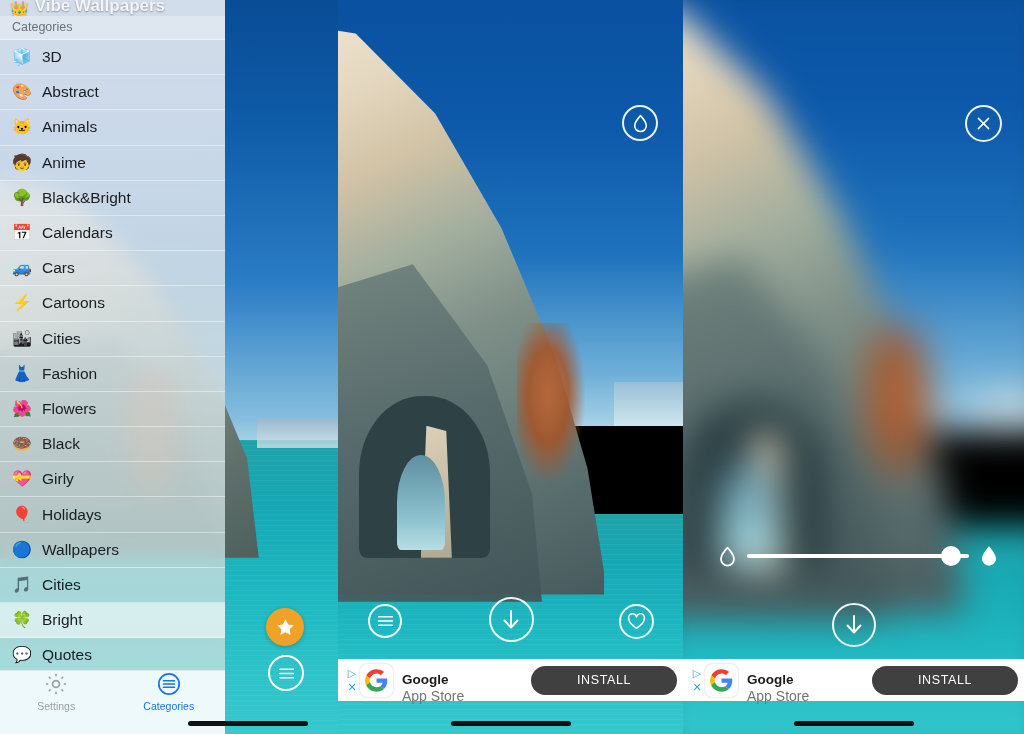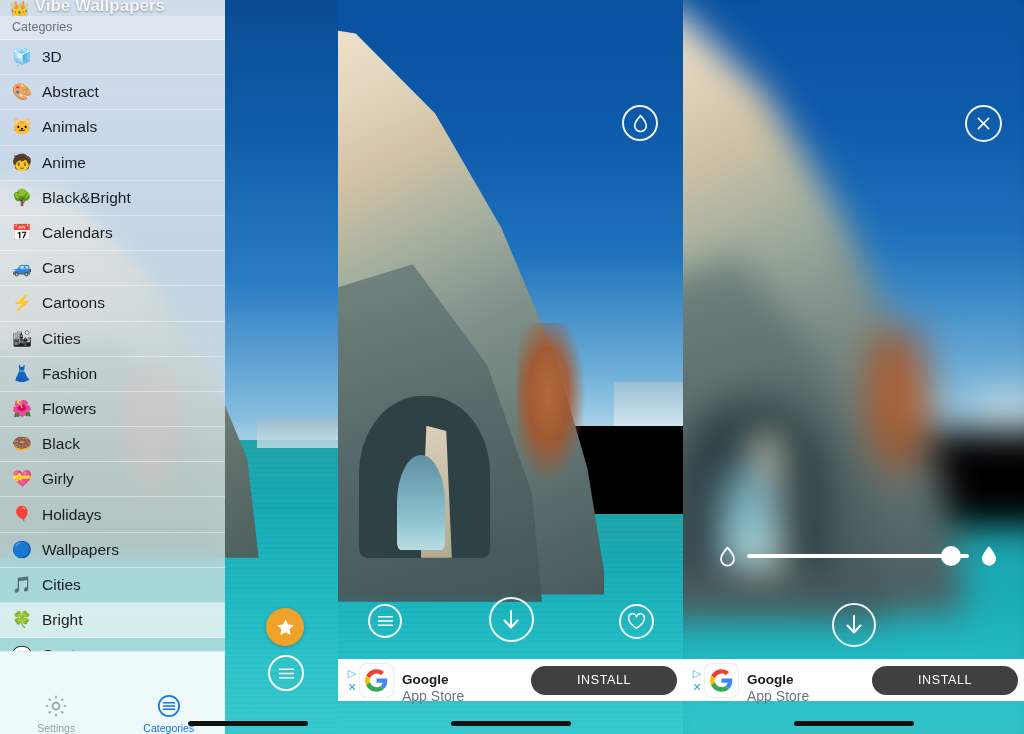--- a/index.html
+++ b/index.html
@@ -72,21 +72,21 @@
   .cat-row {
     height:35.2px; display:flex; align-items:center; gap:11px;
     padding:0 12px;
     border-bottom:1px solid rgba(255,255,255,.42);
     font-size:15.5px; color:#1b1d20;
   }
   .cat-row.sel { background:rgba(255,255,255,.55); }
   .cat-row .ico { width:19px; font-size:16px; line-height:1; text-align:center; }
 
   .tabbar {
-    height:83px; display:flex; align-items:flex-end;
+    height:64px; display:flex; align-items:flex-start;
     background:#eef9fb; border-top:1px solid rgba(0,0,0,.06);
   }
   .tab { flex:1; display:flex; flex-direction:column; align-items:center; gap:3px; }
   .tab .tico { width:26px; height:26px; }
   .tab .tlbl { font-size:10.5px; color:#9aa0a6; }
   .tab.active .tlbl { color:#1a73e8; }
   .home-ind {
     position:absolute; left:50%; transform:translateX(-50%);
     bottom:8px; width:120px; height:5px; border-radius:3px; background:#111;
   }

